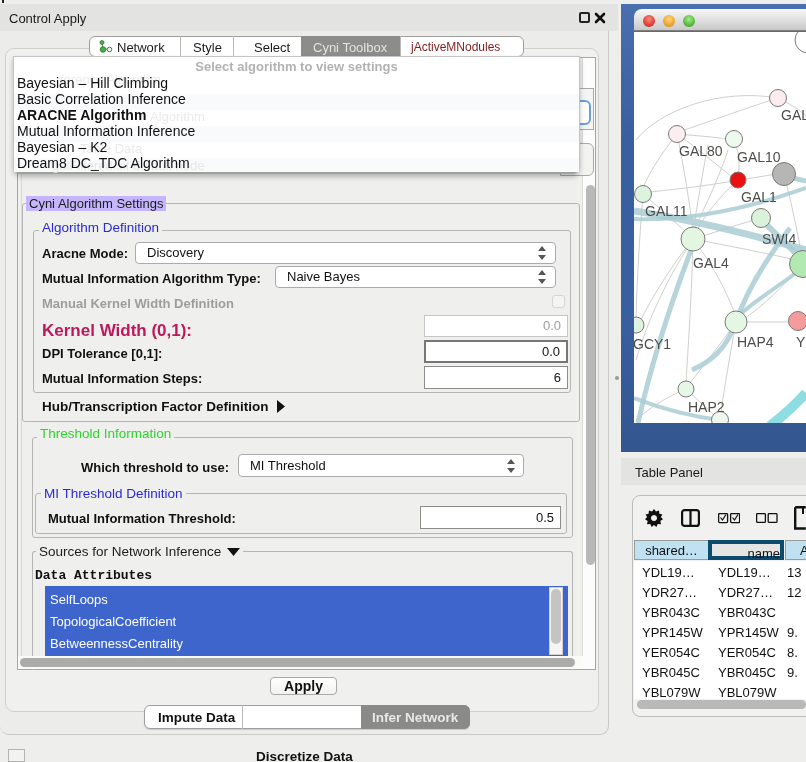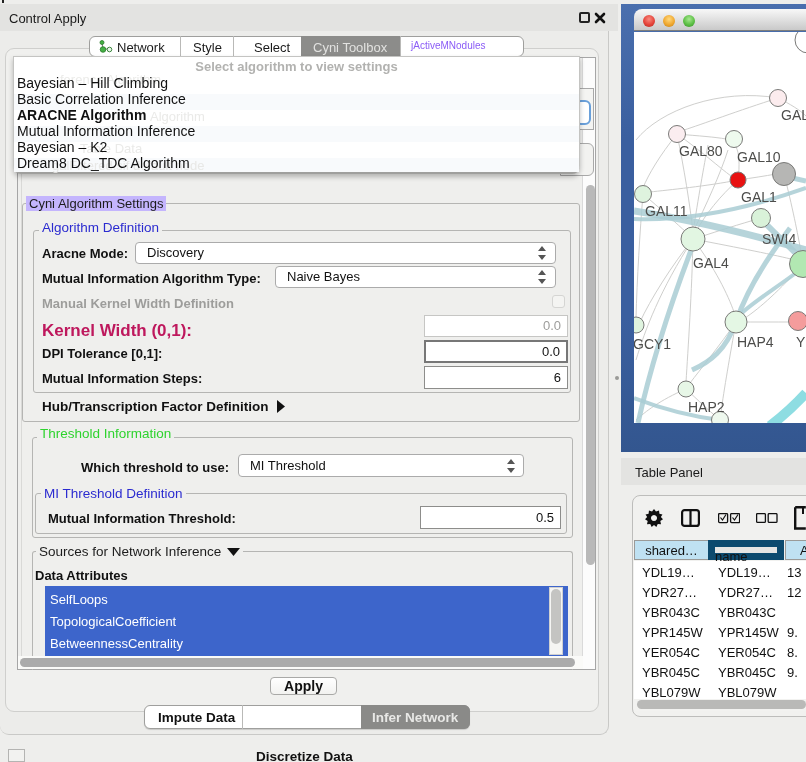--- a/index.html
+++ b/index.html
@@ -82,21 +82,21 @@
 <div class="abs" style="left:41px;top:486px;background:#efefed;padding:0 3px;font-size:13.5px;color:#2b2bd0;">MI Threshold Definition</div>
 
 <div class="abs b" style="left:48px;top:511px;font-size:13px;color:#111;">Mutual Information Threshold:</div>
 <div class="abs" style="left:420px;top:506px;width:141px;height:23px;background:#fff;border:1px solid #8d8d8b;font-size:13px;color:#111;text-align:right;line-height:21px;padding-right:6px;">0.5</div>
 
 <div class="abs" style="left:32px;top:551px;width:541px;height:119px;border:1px solid #b5b5b3;border-top:1px solid #b5b5b3;border-bottom:none;border-radius:3px 3px 0 0;"></div>
 <div class="abs" style="left:36px;top:544px;background:#efefed;padding:0 3px;font-size:13.5px;color:#1c1c1c;">Sources for Network Inference <svg width="13" height="8" viewBox="0 0 13 8" style="display:inline-block;margin-left:2px;">
       <path d="M0 0 L13 0 L6.5 8 Z" fill="#111"></path>
     </svg></div>
 
-<div class="abs b" style="left:35px;top:568px;font-size:13px;color:#111;">Data Attributes</div>
+<div class="abs b" style="left:35px;top:568px;font-size:13px;color:#111;font-family:Liberation Mono, monospace;">Data Attributes</div>
 
 <div class="abs" style="left:45px;top:586px;width:523px;height:70px;background:#3d65cb;color:#fff;font-size:13px;line-height:22px;padding:3px 0 0 5px;overflow:hidden;">
 SelfLoops<br>TopologicalCoefficient<br>BetweennessCentrality<br>gal4RGexp</div>
 <div class="abs" style="left:549px;top:587px;width:14px;height:68px;background:#f5f5f3;border:1px solid #d0d0d0;"></div>
 <div class="abs" style="left:551px;top:589px;width:10px;height:55px;background:#c4c4c2;border-radius:5px;"></div>
 
 <div class="abs" style="left:18px;top:656px;width:565px;height:13px;background:#fafaf8;"></div>
 <div class="abs" style="left:20px;top:657.5px;width:555px;height:9px;background:#ababab;border-radius:5px;"></div>
 
 <div class="abs" style="left:270px;top:677px;width:67px;height:18px;background:linear-gradient(#ffffff,#f2f2f0);border:1px solid #a9a9a7;border-radius:4px;font-size:14px;color:#111;text-align:center;line-height:17px;font-weight:600;">Apply</div>
@@ -116,21 +116,21 @@
 <svg class="abs" style="left:98px;top:40px;" width="15" height="13" viewBox="0 0 15 13">
 <path d="M4 3 L5 9 M5 9 L11 9" stroke="#777" stroke-width="1" fill="none"></path>
 <circle cx="4" cy="2.5" r="2" fill="#44b044" stroke="#2a7a2a" stroke-width="0.8"></circle>
     <circle cx="5" cy="9.5" r="2.8" fill="#44b044" stroke="#2a7a2a" stroke-width="0.8"></circle>
     <circle cx="11.5" cy="9.5" r="2.3" fill="#eaf6ea" stroke="#2a7a2a" stroke-width="0.9"></circle>
   </svg>
 <div class="abs" style="left:117px;top:40px;font-size:13px;color:#1a1a1a;">Network</div>
 <div class="abs" style="left:193px;top:40px;font-size:13px;color:#1a1a1a;">Style</div>
 <div class="abs" style="left:254px;top:40px;font-size:13px;color:#1a1a1a;">Select</div>
 <div class="abs" style="left:313px;top:40px;font-size:13px;color:#e2e2e0;">Cyni Toolbox</div>
-<div class="abs" style="left:411px;top:40px;font-size:10px;color:#8b5cf6;">jActiveMNodules</div>
+<div class="abs" style="left:411px;top:40px;font-size:12px;color:#7f1d1d;">jActiveMNodules</div>
 
 <div class="abs" style="left:560px;top:88px;width:34px;height:42px;border:1px solid #a8a8a8;background:#f4f4f2;"></div>
 <div class="abs" style="left:575px;top:100px;width:16px;height:25px;border:2.5px solid #6aa0da;border-radius:6px;background:#fff;"></div>
 <div class="abs" style="left:560px;top:143px;width:34px;height:33px;border:1px solid #a8a8a8;border-radius:0 6px 6px 0;background:#f2f2f0;"></div>
 
 <div class="abs" style="left:13px;top:56px;width:567px;height:118px;background:#fff;border:1px solid #c4c4c2;border-bottom:2px solid #9f9f9d;border-radius:0 0 8px 8px;box-shadow:0 3px 5px rgba(0,0,0,.25);"></div>
 <div class="abs" style="left:14px;top:94px;width:565px;height:16px;background:#f8fafc;"></div>
 <div class="abs" style="left:14px;top:126px;width:565px;height:16px;background:#f8fafc;"></div>
 <div class="abs" style="left:14px;top:158px;width:565px;height:14px;background:#f8fafc;"></div>
 <div class="abs" style="left:60px;top:72px;font-size:13px;color:#ebebe9;">ference Algorithm</div>
@@ -249,21 +249,21 @@
 <rect x="0.6" y="0.6" width="8.8" height="8.8" rx="1"></rect>
 <rect x="12.2" y="0.6" width="8.8" height="8.8" rx="1"></rect>
 </g>
 </svg>
 <svg class="abs" style="left:794px;top:506px;" width="12" height="24" viewBox="0 0 12 24">
 <path d="M1.2 1.2 L11.8 1.2 M1.2 1.2 L1.2 22.5 L11.8 22.5" fill="none" stroke="#111" stroke-width="2.4"></path>
 <path d="M9 1.2 L9 8" fill="none" stroke="#111" stroke-width="2"></path>
 </svg>
 
 <div class="abs" style="left:634px;top:540px;width:74px;height:20px;background:#bfe1f2;border:1px solid #9a9a98;border-right:none;font-size:13px;color:#111;text-align:center;line-height:19px;">shared…</div>
-<div class="abs" style="left:708px;top:540px;width:76px;height:20px;background:#e5e5e3;border:7px solid #0c4a6e;font-size:13px;color:#111;text-align:left;line-height:19px;">name</div>
+<div class="abs" style="left:708px;top:540px;width:76px;height:20px;background:#e5e5e3;border:4px solid #0c4a6e;font-size:13px;color:#111;text-align:right;line-height:19px;">name</div>
 <div class="abs" style="left:785px;top:540px;width:21px;height:20px;background:#bfe1f2;border:1px solid #9a9a98;border-right:none;font-size:13px;color:#111;padding-left:14px;line-height:19px;">A</div>
 
 <div class="abs" style="left:634px;top:561px;width:172px;height:139px;background:#fff;overflow:hidden;font-size:13px;color:#111;line-height:20px;">
 <div style="position:absolute;left:8px;top:2px;">YDL19…<br>YDR27…<br>YBR043C<br>YPR145W<br>YER054C<br>YBR045C<br>YBL079W<br>YLR345W<br>YIL053C</div>
 <div style="position:absolute;left:84px;top:2px;">YDL19…<br>YDR27…<br>YBR043C<br>YPR145W<br>YER054C<br>YBR045C<br>YBL079W<br>YLR345W<br>YIL053C</div>
 <div style="position:absolute;left:153px;top:2px;">13<br>12<br><br>9.<br>8.<br>9.<br><br>9.<br>9.</div>
 </div>
 
 <div class="abs" style="left:634px;top:699px;width:172px;height:12px;background:#f2f2f0;"></div>
 <div class="abs" style="left:637px;top:700px;width:169px;height:9px;background:#b9b9b7;border-radius:5px;"></div>

